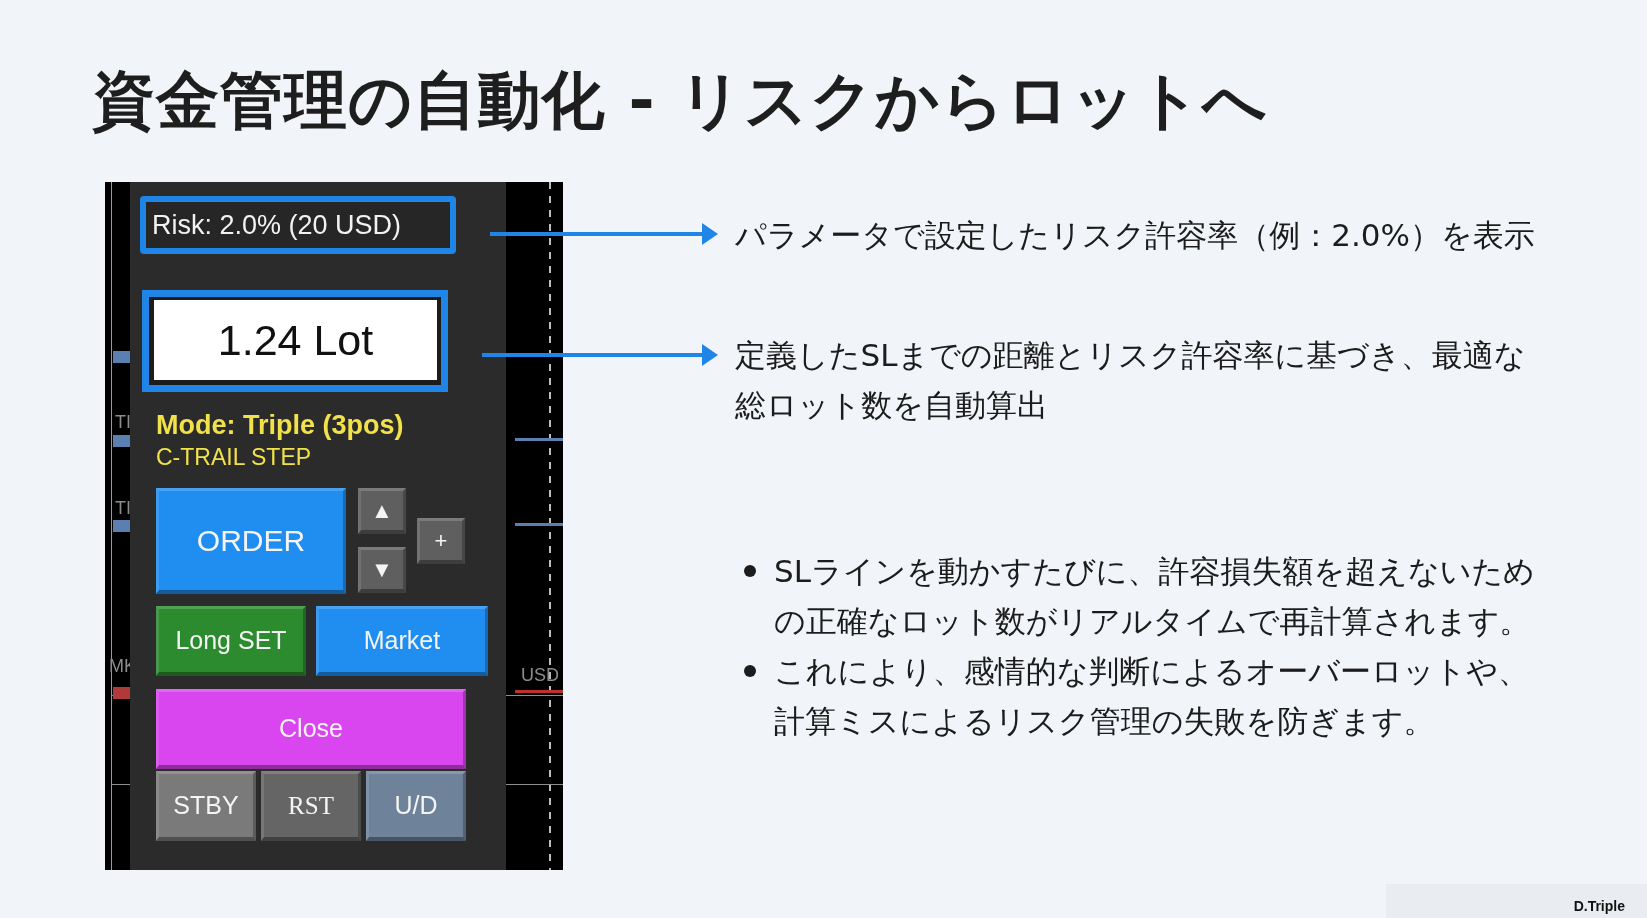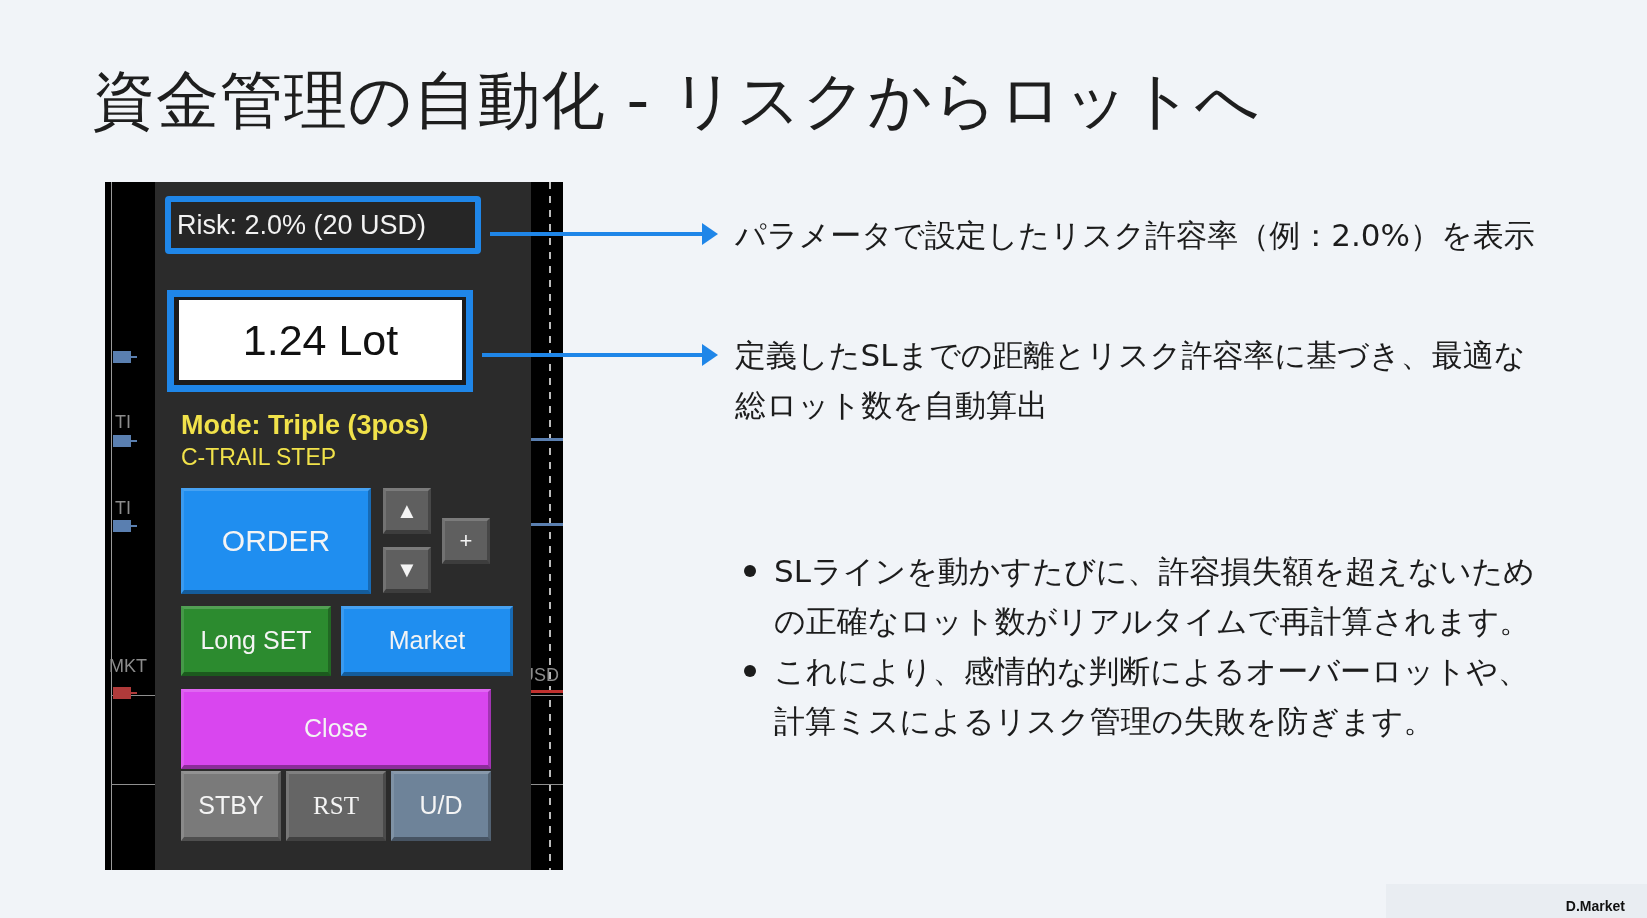--- a/index.html
+++ b/index.html
@@ -4,21 +4,21 @@
 <style>
   html, body { margin:0; padding:0; }
   body {
     width:1647px; height:918px; overflow:hidden; position:relative;
     background:#f1f4f8;
     font-family:"DejaVu Sans", sans-serif;
     color:#1c1c1c;
   }
   .title {
     position:absolute; left:92px; top:58px;
-    font-size:63px; font-weight:normal; letter-spacing:1px;
+    font-size:63px; font-weight:bold; letter-spacing:1px;
     color:#1e1e1e; white-space:nowrap;
   }
 
   
   .chart {
     position:absolute; left:105px; top:182px; width:458px; height:688px;
     background:#000; overflow:hidden;
   }
   .chart .vline-left { position:absolute; left:6px; top:0; width:1px; height:100%; background:#9a9a9a; }
   .chart .vline-dash {
@@ -27,21 +27,21 @@
   }
   .chart .hline { position:absolute; left:6px; width:452px; height:1px; background:#8f8f8f; }
   .chart .tick-left { position:absolute; left:8px; width:18px; height:12px; background:#5a7fb0; }
   .chart .tick-left::after { content:""; position:absolute; right:-6px; top:5px; width:6px; height:2px; background:#5a7fb0; }
   .chart .tick-left.red, .chart .tick-left.red::after { background:#b03a3a; }
   .chart .tick-right { position:absolute; left:410px; width:48px; height:3px; background:#5a7fb0; }
   .chart .tick-right.red { background:#c0302e; }
   .chart .lbl { position:absolute; color:#8c8c8c; font-size:18px; font-family:"Liberation Sans", sans-serif; }
 
   .panel {
-    position:absolute; left:50px; top:0; width:376px; height:688px;
+    position:absolute; left:25px; top:0; width:376px; height:688px;
     background:#2b2b2b;
   }
 
   .risk-box {
     position:absolute; left:10px; top:14px; width:316px; height:58px;
     border:6px solid #1f86e8; border-radius:4px; background:#262626;
     box-sizing:border-box;
   }
   .risk-box span {
     position:absolute; left:6px; top:8px; color:#f2f2f2;
@@ -188,13 +188,13 @@
     <div>の正確なロット数がリアルタイムで再計算されます。</div>
   </div>
   <div class="item">
     <span class="dot"></span>
     <div>これにより、感情的な判断によるオーバーロットや、</div>
     <div>計算ミスによるリスク管理の失敗を防ぎます。</div>
   </div>
 </div>
 
 <div class="footer-band"></div>
-<div class="brand">D.Market</div>
+<div class="brand">D.Triple</div>
 
 </body></html>

